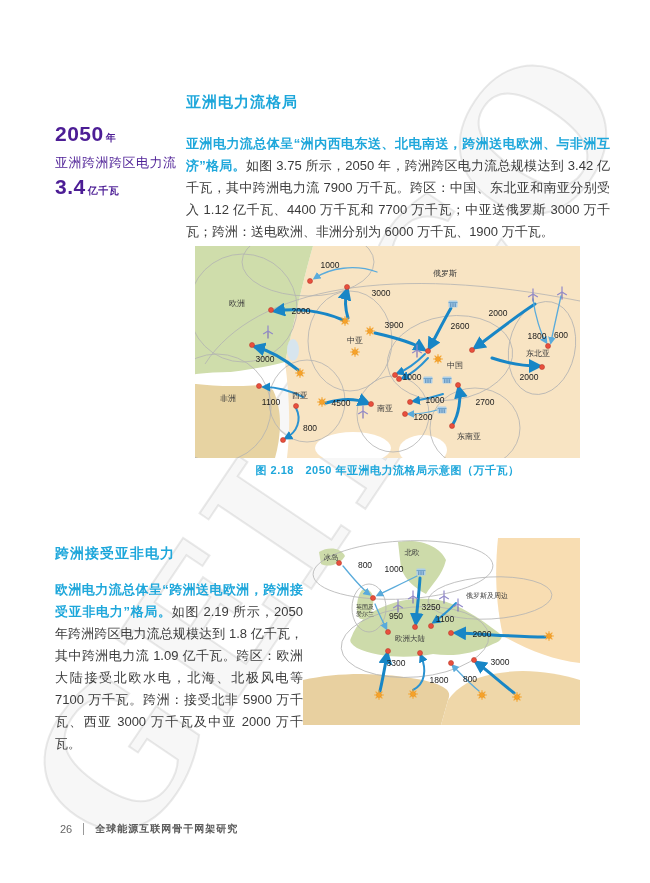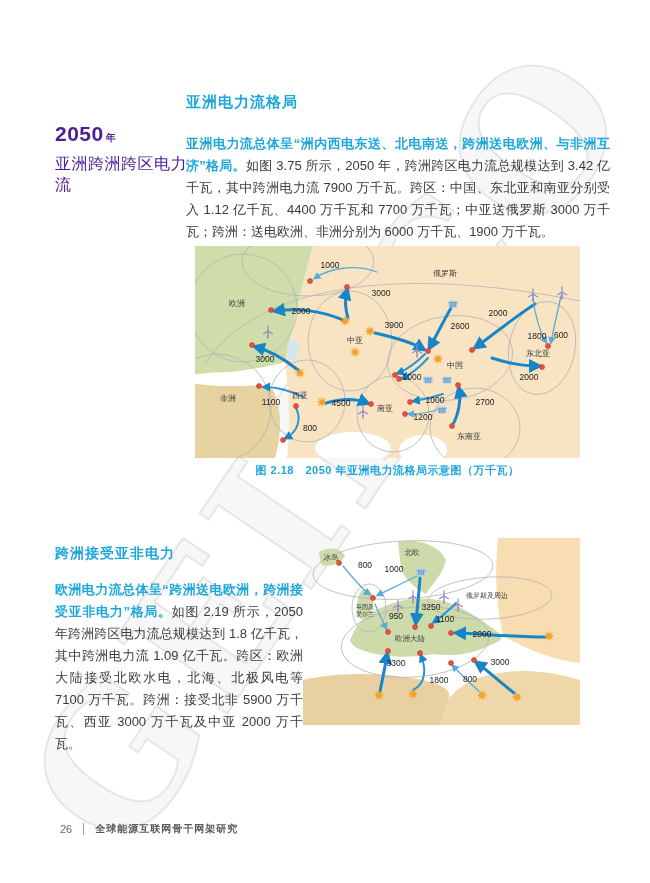--- a/index.html
+++ b/index.html
@@ -16,21 +16,21 @@
     transform:rotate(-56deg);pointer-events:none;z-index:1;
   }
   .content{position:absolute;inset:0;z-index:2;padding-left:24px;}
   .asia-heading{
     position:absolute;left:186px;top:81px;font-size:15px;font-weight:bold;
     color:#1ea7db;letter-spacing:1px;
   }
   .sidebar{position:absolute;left:55px;top:122px;width:135px;color:#4c1d95;}
   .sb-big{font-size:21px;font-weight:bold;line-height:24px;letter-spacing:0.5px;}
   .sb-unit{font-size:10px;font-weight:bold;margin-left:2px;}
-  .sb-mid{font-size:16px;margin:4px 0 3px 0;letter-spacing:0.5px;}
+  .sb-mid{font-size:13px;margin:4px 0 3px 0;letter-spacing:0.5px;}
   .para{
     font-size:13px;line-height:22px;text-align:justify;color:#3a3a3a;
     text-justify:inter-ideograph;
   }
   .asia-para{position:absolute;left:186px;top:120px;width:424px;}
   .lead{color:#1ea7db;font-weight:bold;}
   .figure{position:absolute;margin:0;padding:0;}
   .fig-asia{left:195px;top:246px;width:385px;height:212px;}
   .fig-europe{left:303px;top:538px;width:277px;height:187px;}
   .figcap{
@@ -107,20 +107,23 @@
       </defs>
     </svg>
 
     <h2 class="asia-heading">亚洲电力流格局</h2>
 
     <aside class="sidebar">
       <div class="sb-big">
         <span>2050</span><span class="sb-unit">年</span>
       </div>
       <div class="sb-mid">亚洲跨洲跨区电力流</div>
+      <div class="sb-big">
+        <span>3.4</span><span class="sb-unit">亿千瓦</span>
+      </div>
     </aside>
 
     <p class="para asia-para"><span class="lead">亚洲电力流总体呈“洲内西电东送、北电南送，跨洲送电欧洲、与非洲互济”格局。</span><span>如图 3.75 所示，2050 年，跨洲跨区电力流总规模达到 3.42 亿千瓦，其中跨洲电力流 7900 万千瓦。跨区：中国、东北亚和南亚分别受入 1.12 亿千瓦、4400 万千瓦和 7700 万千瓦；中亚送俄罗斯 3000 万千瓦；跨洲：送电欧洲、非洲分别为 6000 万千瓦、1900 万千瓦。</span></p>
 
     <figure class="figure fig-asia">
       <svg viewBox="0 0 385 212" width="385" height="212">
         <g>
           <path d="M118,0 L385,0 L385,212 L92,212 C96,178 94,146 90,116 C100,72 108,34 118,0 Z" fill="#f8e4c3"></path>
           <path d="M0,0 L118,0 C108,34 100,72 90,116 C60,124 28,127 0,130 Z" fill="#cfddab"></path>
           <path d="M0,138 C28,132 58,134 78,144 C88,165 86,190 80,212 L0,212 Z" fill="#e7d3a2"></path>

